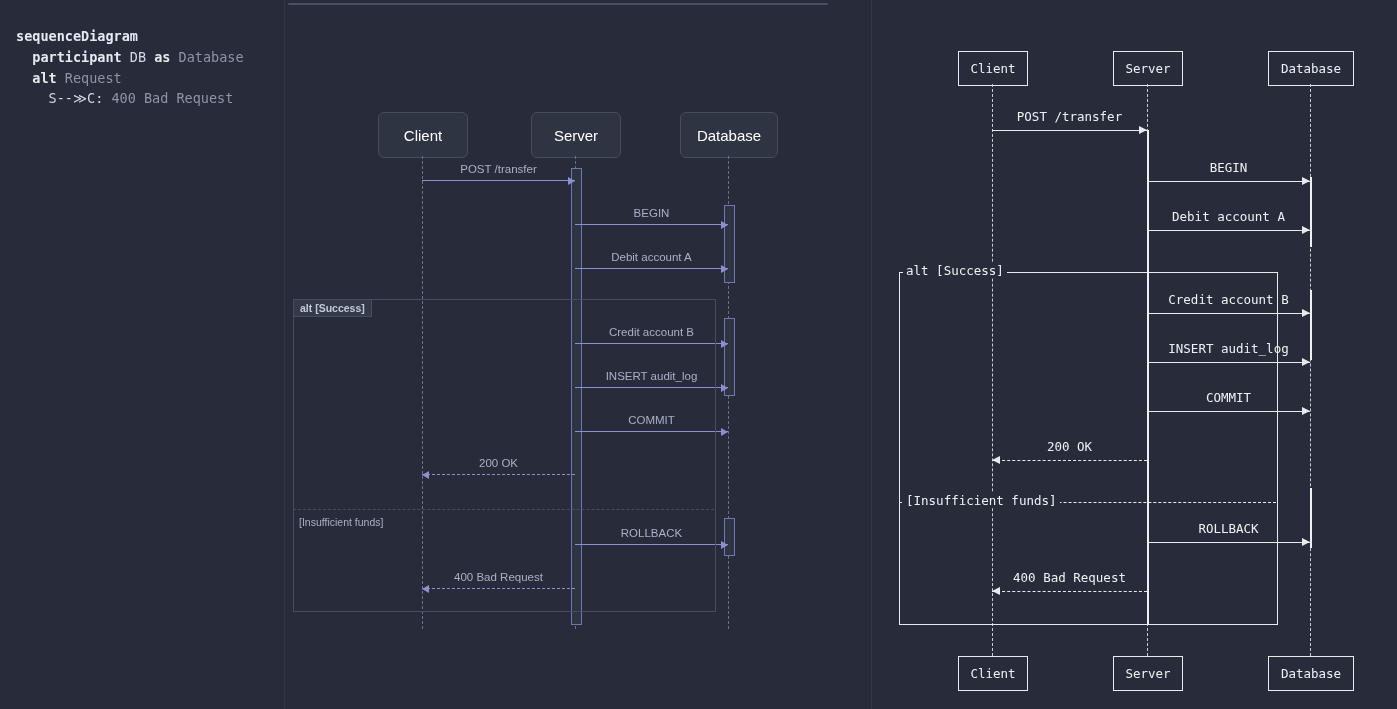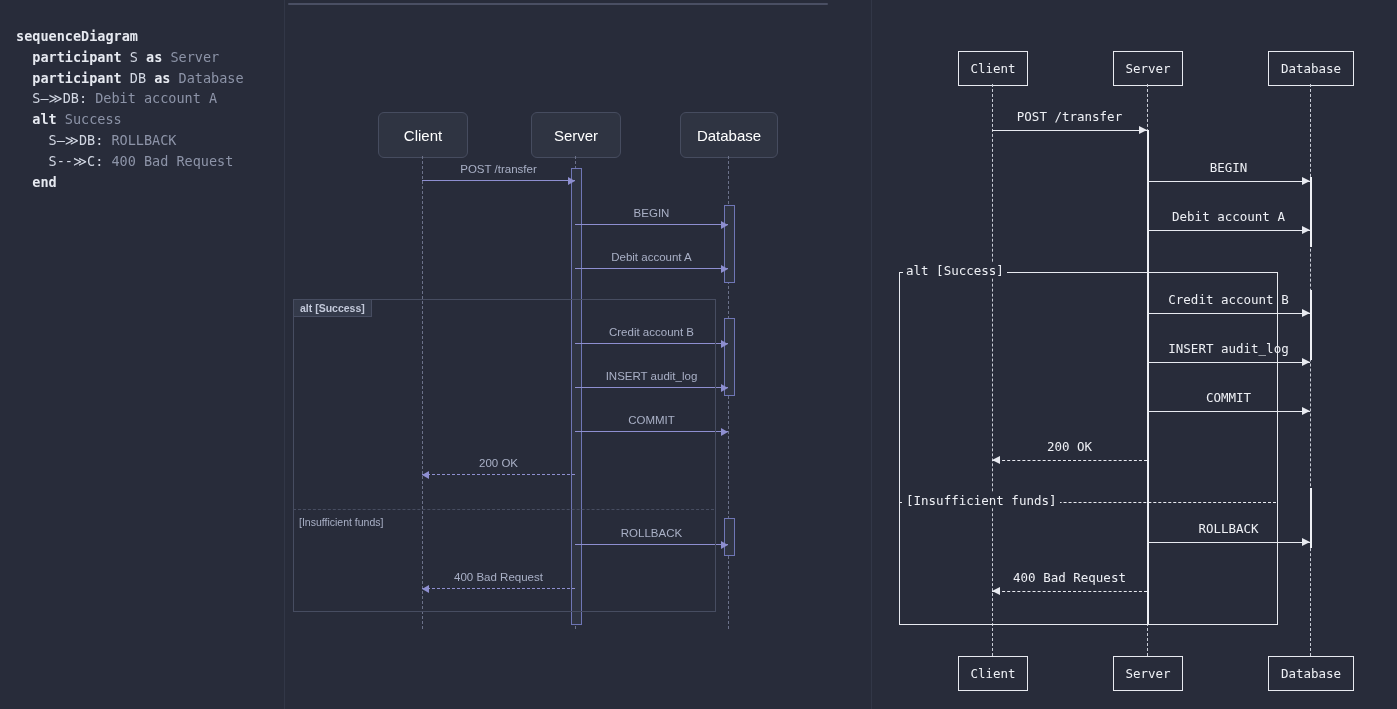--- a/index.html
+++ b/index.html
@@ -181,27 +181,23 @@
   }
 </style>
 </head>
 <body>
 
 <div class="app">
 
   <div class="code-panel">
     <div id="code-lines">
         <div class="code-line"><span class="kw">sequenceDiagram</span></div>
-        <div class="code-line">  <span class="kw">participant </span><span class="ident">S </span><span class="kw">as </span><span class="str">Server</span></div>
         <div class="code-line">  <span class="kw">participant </span><span class="ident">DB </span><span class="kw">as </span><span class="str">Database</span></div>
-        <div class="code-line">  <span class="ident">S</span><span class="arrow-g">—≫</span><span class="ident">DB: </span><span class="str">Debit account A</span></div>
-        <div class="code-line">  <span class="kw">alt </span><span class="str">Success</span></div>
-        <div class="code-line">    <span class="ident">S</span><span class="arrow-g">—≫</span><span class="ident">DB: </span><span class="str">ROLLBACK</span></div>
+        <div class="code-line">  <span class="kw">alt </span><span class="str">Request</span></div>
         <div class="code-line">    <span class="ident">S</span><span class="arrow-g">--≫</span><span class="ident">C: </span><span class="str">400 Bad Request</span></div>
-        <div class="code-line">  <span class="kw">end</span></div>
       </div>
     <div class="code-divider"></div>
   </div>
 
   <div class="mid-panel">
     <div class="mid-topline"></div>
     <div class="mid-stage" id="mid-stage">
         <div class="m-box" style="left: 93px; top: 112px; width: 88px; height: 44px;">Client</div>
         <div class="m-life" style="left: 137px; top: 156px; height: 473px;"></div>
         <div class="m-box" style="left: 246px; top: 112px; width: 88px; height: 44px;">Server</div>

